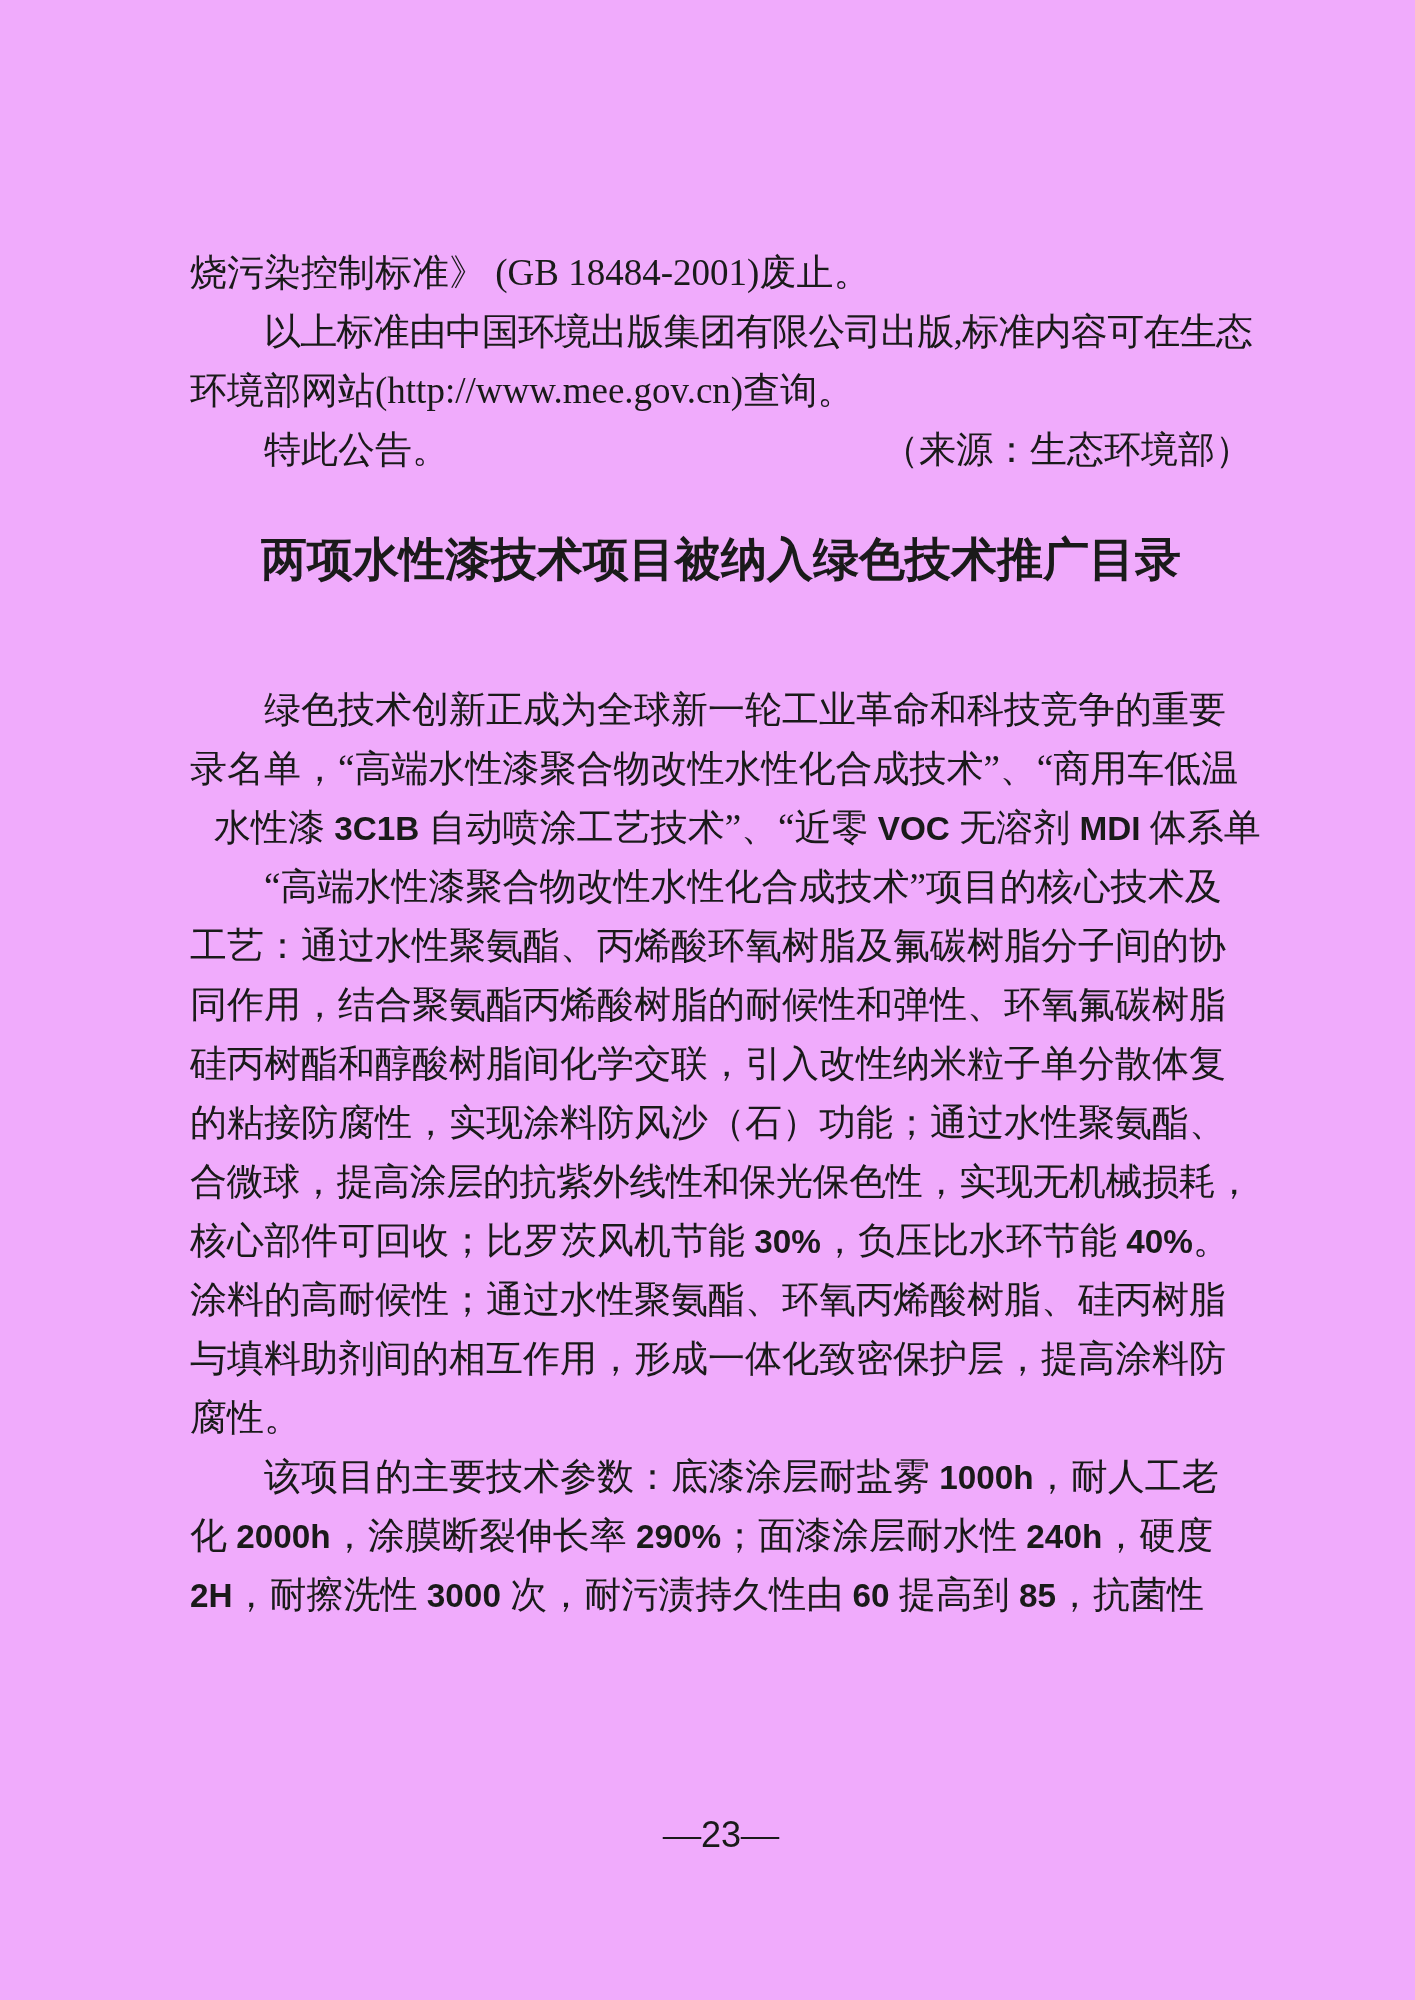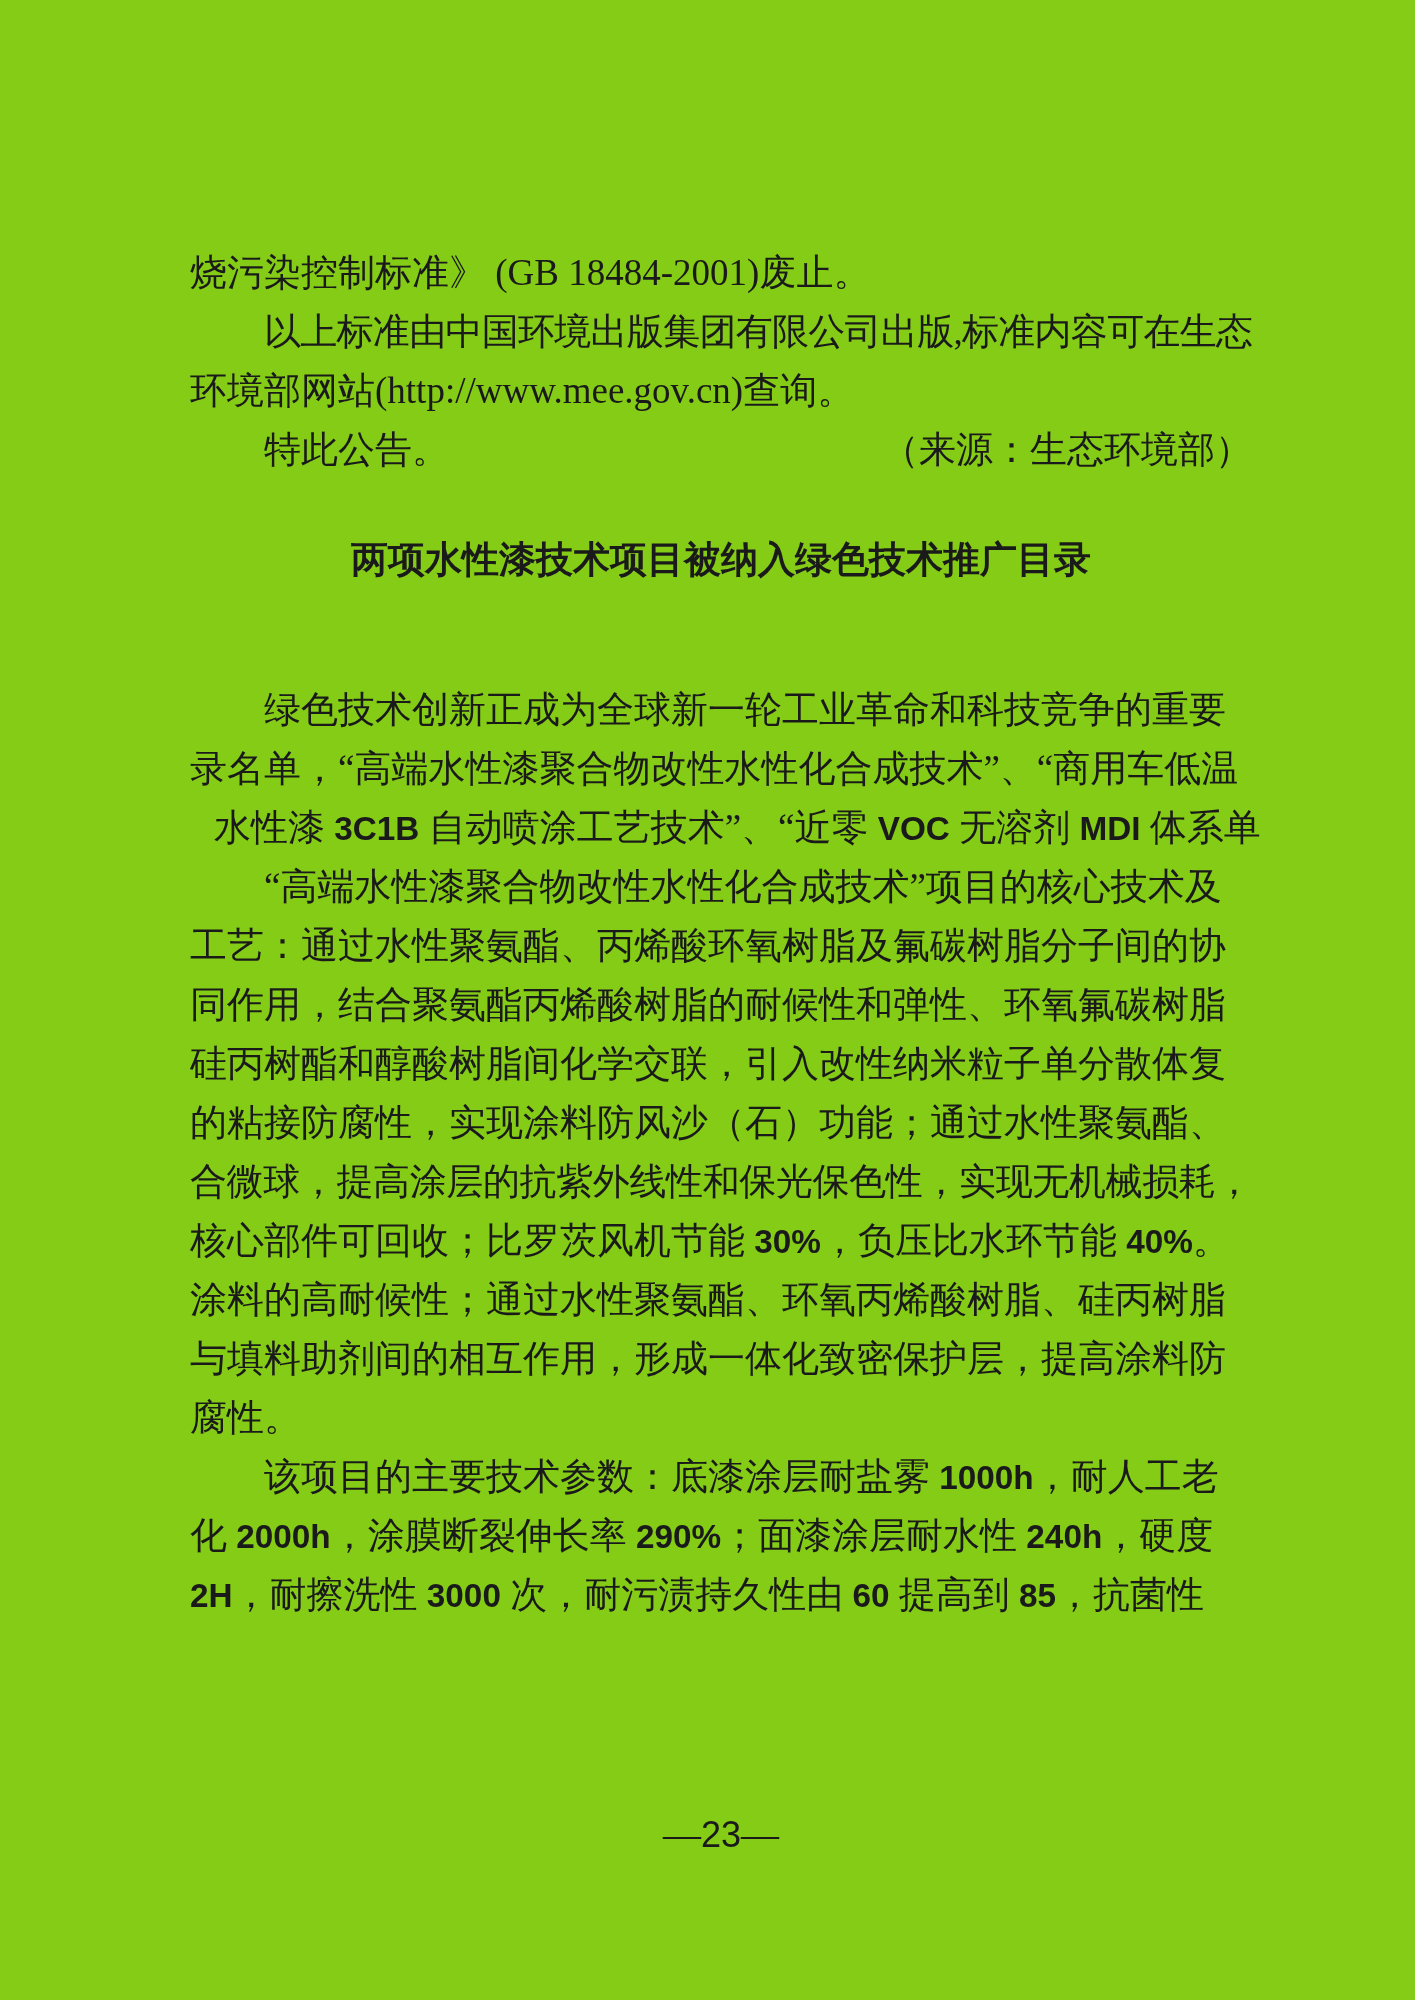--- a/index.html
+++ b/index.html
@@ -4,40 +4,40 @@
 <style>
   * { box-sizing: border-box; }
   html, body { margin: 0; padding: 0; }
   body {
     width: 1415px; height: 2000px;
     background: #ffffff;
     position: relative;
     font-family: "Liberation Serif", "DejaVu Serif", serif;
     color: #1a1a1a;
   }
-  .page { position: absolute; inset: 0; background: #84cc16; overflow: hidden; text-decoration: underline; }
+  .page { position: absolute; inset: 0; background: #f0abfc; overflow: hidden; text-decoration: underline; }
 
   .notice  { position: absolute; left: 190px; top: 243px; width: 1062px; }
   .article { position: absolute; left: 190px; top: 680px; width: 1062px; }
 
   .line {
     height: 59px; line-height: 59px;
     font-size: 37px;
     white-space: nowrap;
     overflow: visible;
   }
   .indent { text-indent: 74px; }
 
   .closing { display: flex; justify-content: space-between; }
   .closing .lead { padding-left: 74px; }
 
   .title {
     position: absolute; left: 190px; top: 528px; width: 1062px;
     margin: 0; text-align: center;
-    font-size: 37px; line-height: 64px; font-weight: 700;
+    font-size: 46px; line-height: 64px; font-weight: 700;
     white-space: nowrap;
     font-family: "Liberation Serif", "DejaVu Serif", serif;
   }
 
   
   .notice .lat  { font-family: "Liberation Serif", "DejaVu Serif", serif; }
   .article .lat { font-family: "Liberation Sans", "DejaVu Sans", sans-serif; font-weight: 700; font-size: 0.9em; }
 
   .pagenum {
     position: absolute; left: 190px; top: 1800px; width: 1062px;

